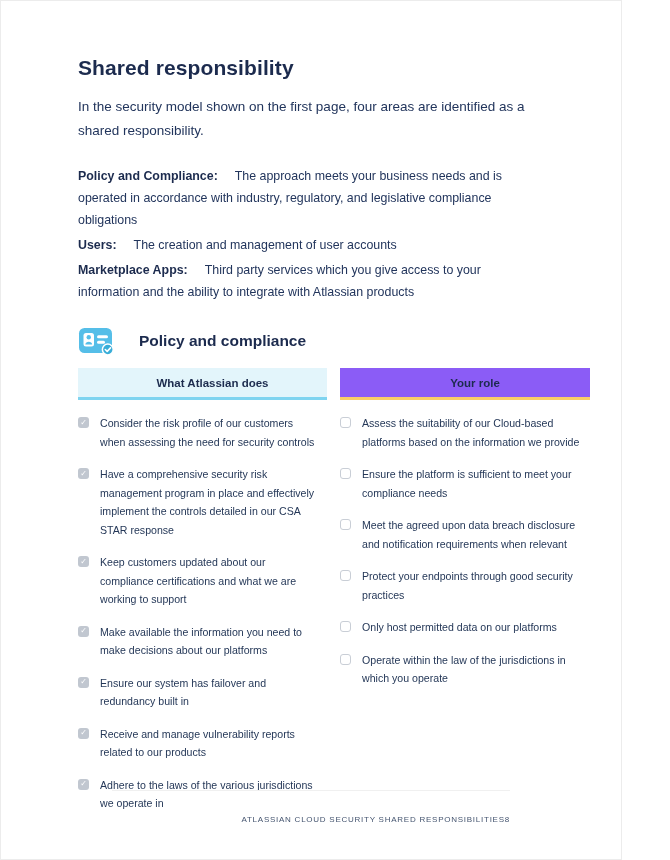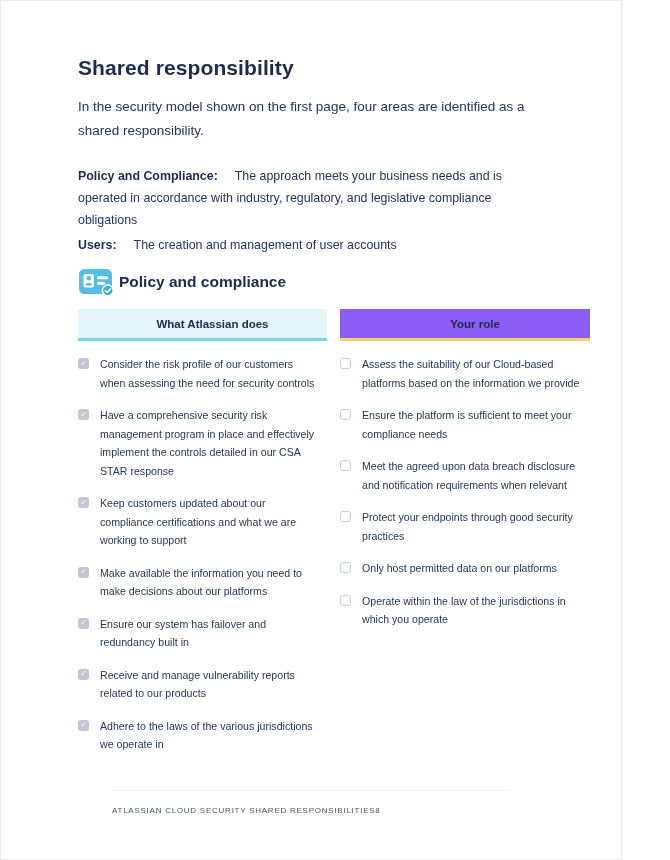--- a/index.html
+++ b/index.html
@@ -40,24 +40,24 @@
   .definitions { margin-top: 23px; }
   .definitions p {
     font-size: 12.4px;
     line-height: 22px;
     color: #22355c;
     margin-bottom: 3px;
     max-width: 520px;
   }
   .def-term { font-weight: 700; color: #1c2b4e; margin-right: 17px; }
   .section-header {
-    margin-top: 11px;
+    margin-top: 23px;
     display: flex;
     align-items: center;
-    gap: 4px;
+    gap: 24px;
   }
   .section-title {
     font-size: 15.5px;
     font-weight: 700;
     color: #1c2b4e;
   }
   .resp-table {
     margin-top: 12px;
     display: grid;
     grid-template-columns: 249px 250px;
@@ -106,23 +106,23 @@
   .cb.unchecked {
     background: #ffffff;
     border: 1.3px solid #c9ced6;
   }
   .footer {
     position: absolute;
     left: 112px;
     right: 112px;
     top: 790px;
     border-top: 1px solid #f0f0f0;
-    padding-top: 15px;
-    display: flex;
-    justify-content: flex-start;
+    padding-top: 24px;
+    display: flex;
+    justify-content: flex-end;
     align-items: baseline;
     font-size: 8px;
     letter-spacing: 0.75px;
     font-weight: 500;
     color: #44546f;
     text-transform: uppercase;
   }
 </style>
 </head>
 <body>
@@ -133,20 +133,23 @@
     <h1 class="doc-title">Shared responsibility</h1>
 
     <p class="intro">In the security model shown on the first page, four areas are identified as a shared responsibility.</p>
 
     <div class="definitions">
       <p>
         <span class="def-term">Policy and Compliance:</span><span>The approach meets your business needs and is operated in accordance with industry, regulatory, and legislative compliance obligations</span>
       </p>
       <p>
         <span class="def-term">Users:</span><span>The creation and management of user accounts</span>
+      </p>
+      <p>
+        <span class="def-term">Marketplace Apps:</span><span>Third party services which you give access to your information and the ability to integrate with Atlassian products</span>
       </p>
     </div>
 
     <div class="section-header">
       <span style="display:inline-flex;">
         <svg width="37" height="30" viewBox="0 0 37 30" aria-hidden="true">
           <rect x="1" y="2" width="33" height="25" rx="5.5" fill="#55bee8"></rect>
           <rect x="5.5" y="7" width="10.5" height="13.5" rx="2.5" fill="#ffffff"></rect>
           <circle cx="10.75" cy="11.2" r="2.2" fill="#55bee8"></circle>
           <path d="M7.3 18.6 a3.5 3.3 0 0 1 6.9 0 z" fill="#55bee8"></path>

